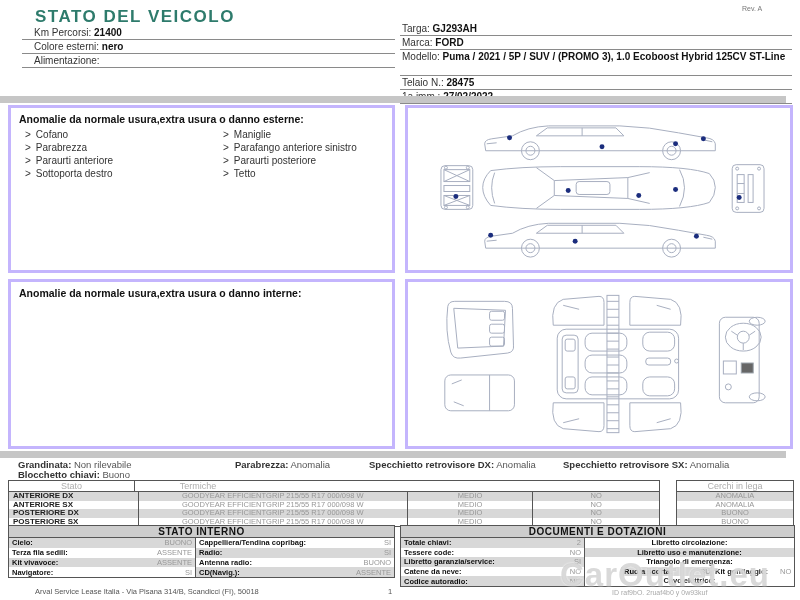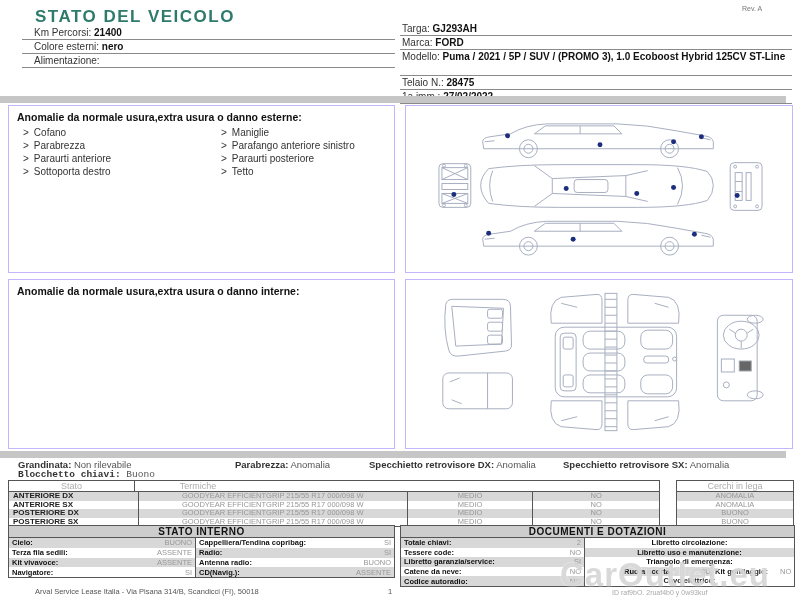--- a/index.html
+++ b/index.html
@@ -15,21 +15,21 @@
   .hfields-l { position:absolute; left:22px; top:26px; width:373px; }
   .hfields-r { position:absolute; left:400px; top:22px; width:392px; }
   .hrow { border-bottom:1px solid #8a8a8a; font-size:10px; color:#333;
           padding:1px 0 1px 12px; min-height:13px; line-height:11px; }
   .hfields-r .hrow { padding-left:2px; }
   .hrow b { color:#111; }
   
   .band { position:absolute; left:0; width:786px; height:7px; background:#c6c6c6; }
   .band1 { top:96px; } .band2 { top:451px; }
   
-  .abox { position:absolute; border:1px solid #c4b5fd; background:#fff; }
+  .abox { position:absolute; border:3px solid #c4b5fd; background:#fff; }
   .abox-ext-l { left:8px;  top:105px; width:387px; height:168px; }
   .abox-ext-r { left:405px; top:105px; width:388px; height:168px; }
   .abox-int-l { left:8px;  top:279px; width:387px; height:170px; }
   .abox-int-r { left:405px; top:279px; width:388px; height:170px; }
   .abox-title { font-size:10.5px; font-weight:bold; color:#111; padding:5px 0 3px 8px; }
   .alist { position:absolute; top:20px; font-size:10px; color:#333; line-height:13px; }
   .alist-1 { left:14px; } .alist-2 { left:212px; }
   .li .mk { margin-right:5px; }
   .abox svg { position:absolute; left:0; top:0; }
   
@@ -254,21 +254,21 @@
     </svg>
   </div>
 
   <div class="band band2"></div>
 
   <div class="cond">
     <span class="ci" style="left:18px; top:0;"><b>Grandinata:</b> <span>Non rilevabile</span></span>
     <span class="ci" style="left:235px; top:0;"><b>Parabrezza:</b> <span>Anomalia</span></span>
     <span class="ci" style="left:369px; top:0;"><b>Specchietto retrovisore DX:</b> <span>Anomalia</span></span>
     <span class="ci" style="left:563px; top:0;"><b>Specchietto retrovisore SX:</b> <span>Anomalia</span></span>
-    <span class="ci" style="left:18px; top:10px;font-family:Liberation Mono, monospace;"><b>Blocchetto chiavi:</b> <span>Buono</span></span>
+    <span class="ci" style="left:18px; top:10px;"><b>Blocchetto chiavi:</b> <span>Buono</span></span>
   </div>
 
   <div class="ttable tmain">
     <div class="thead">
       <div class="thc h-st">Stato</div>
       <div class="thc h-te">Termiche</div>
     </div>
     <div class="trow g">
       <div class="tc c-pos">ANTERIORE DX</div>
         <div class="tc c-desc">GOODYEAR EFFICIENTGRIP 215/55 R17 000/098 W</div>

